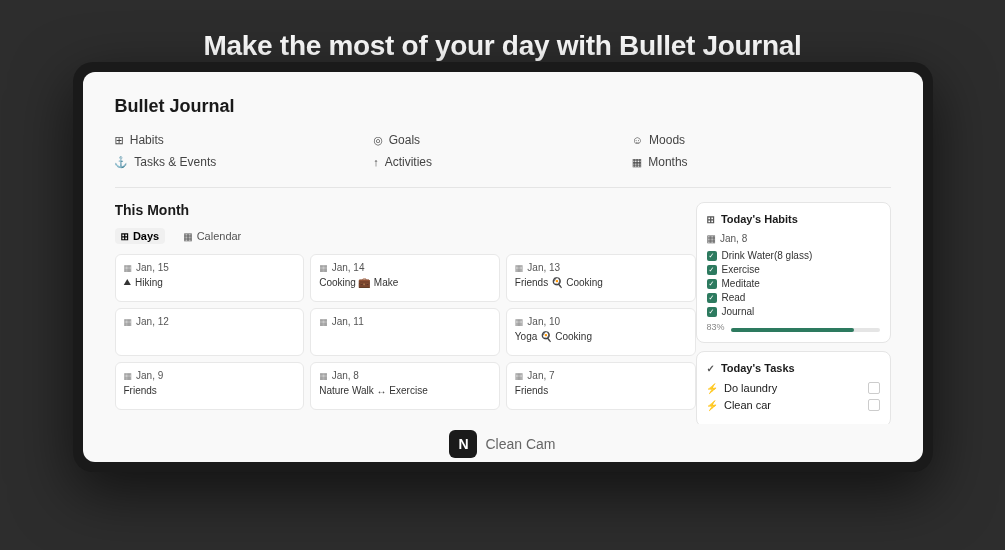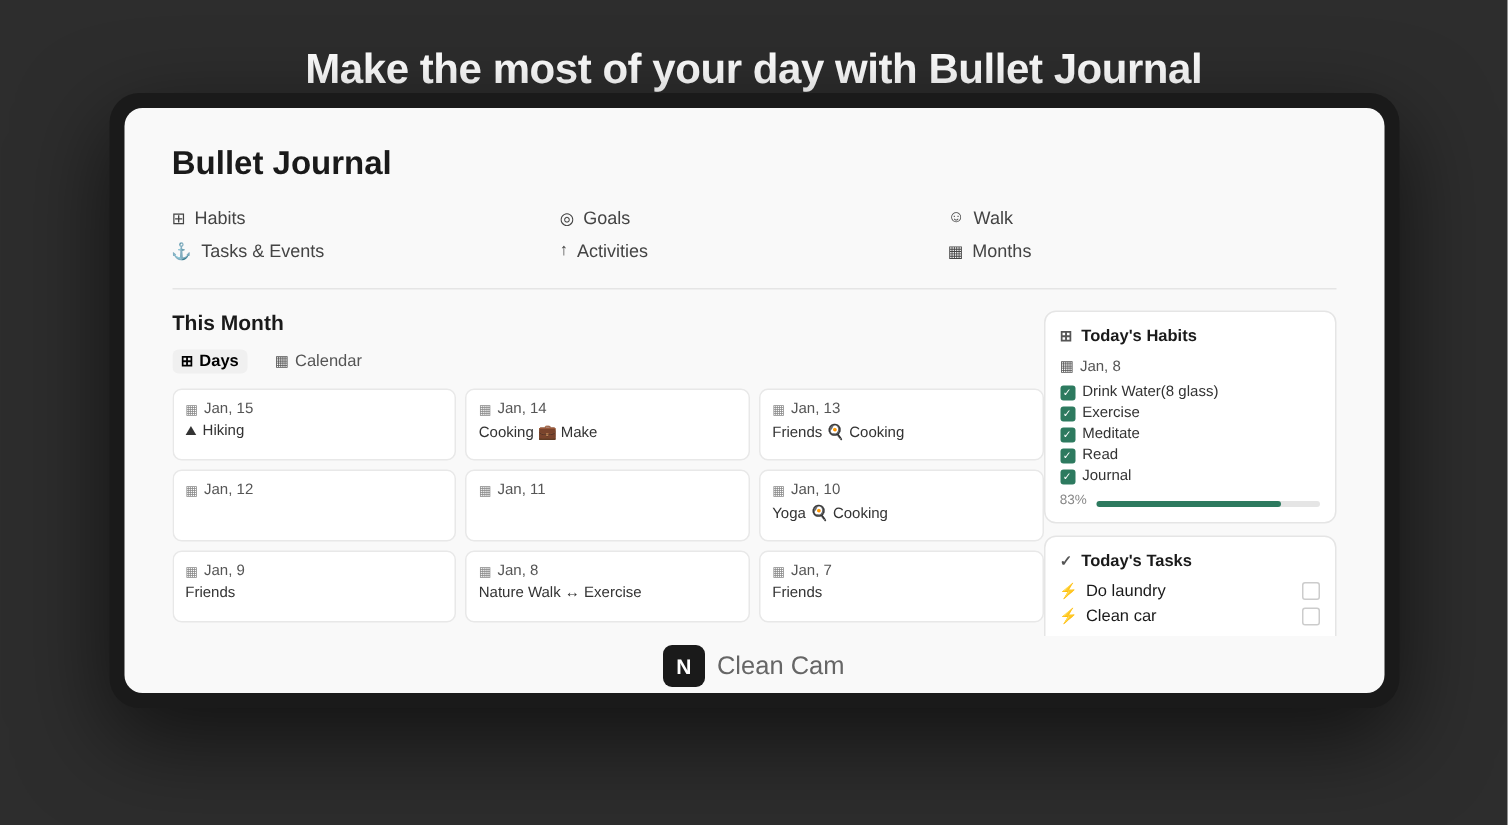--- a/index.html
+++ b/index.html
@@ -40,21 +40,21 @@
       flex-direction: column;
     }
 
     .notion-content {
       padding: 24px 32px 0 32px;
       flex: 1;
       overflow: hidden;
     }
 
     .page-title {
-      font-size: 22px;
+      font-size: 18px;
       font-weight: 800;
       color: #1a1a1a;
       margin-bottom: 14px;
     }
 
     .nav-grid {
       display: grid;
       grid-template-columns: 1fr 1fr 1fr;
       gap: 4px 0;
       margin-bottom: 16px;
@@ -280,21 +280,21 @@
       display: flex;
       align-items: center;
       justify-content: center;
       color: white;
       font-size: 14px;
       font-weight: 700;
     }
 
     .watermark {
       color: #666;
-      font-size: 17px;
+      font-size: 14px;
     }
   </style>
 </head>
 <body>
 
 <h1 class="hero-title">Make the most of your day with Bullet Journal</h1>
 
 <div class="device-wrapper">
   <div class="device-screen">
     <div class="notion-content">
@@ -305,21 +305,21 @@
         <div class="nav-item">
           <span class="nav-icon">⊞</span>
           <span>Habits</span>
         </div>
         <div class="nav-item">
           <span class="nav-icon">◎</span>
           <span>Goals</span>
         </div>
         <div class="nav-item">
           <span class="nav-icon">☺</span>
-          <span>Walk</span>
+          <span>Moods</span>
         </div>
         <div class="nav-item">
           <span class="nav-icon">⚓</span>
           <span>Tasks &amp; Events</span>
         </div>
         <div class="nav-item">
           <span class="nav-icon">↑</span>
           <span>Activities</span>
         </div>
         <div class="nav-item">

